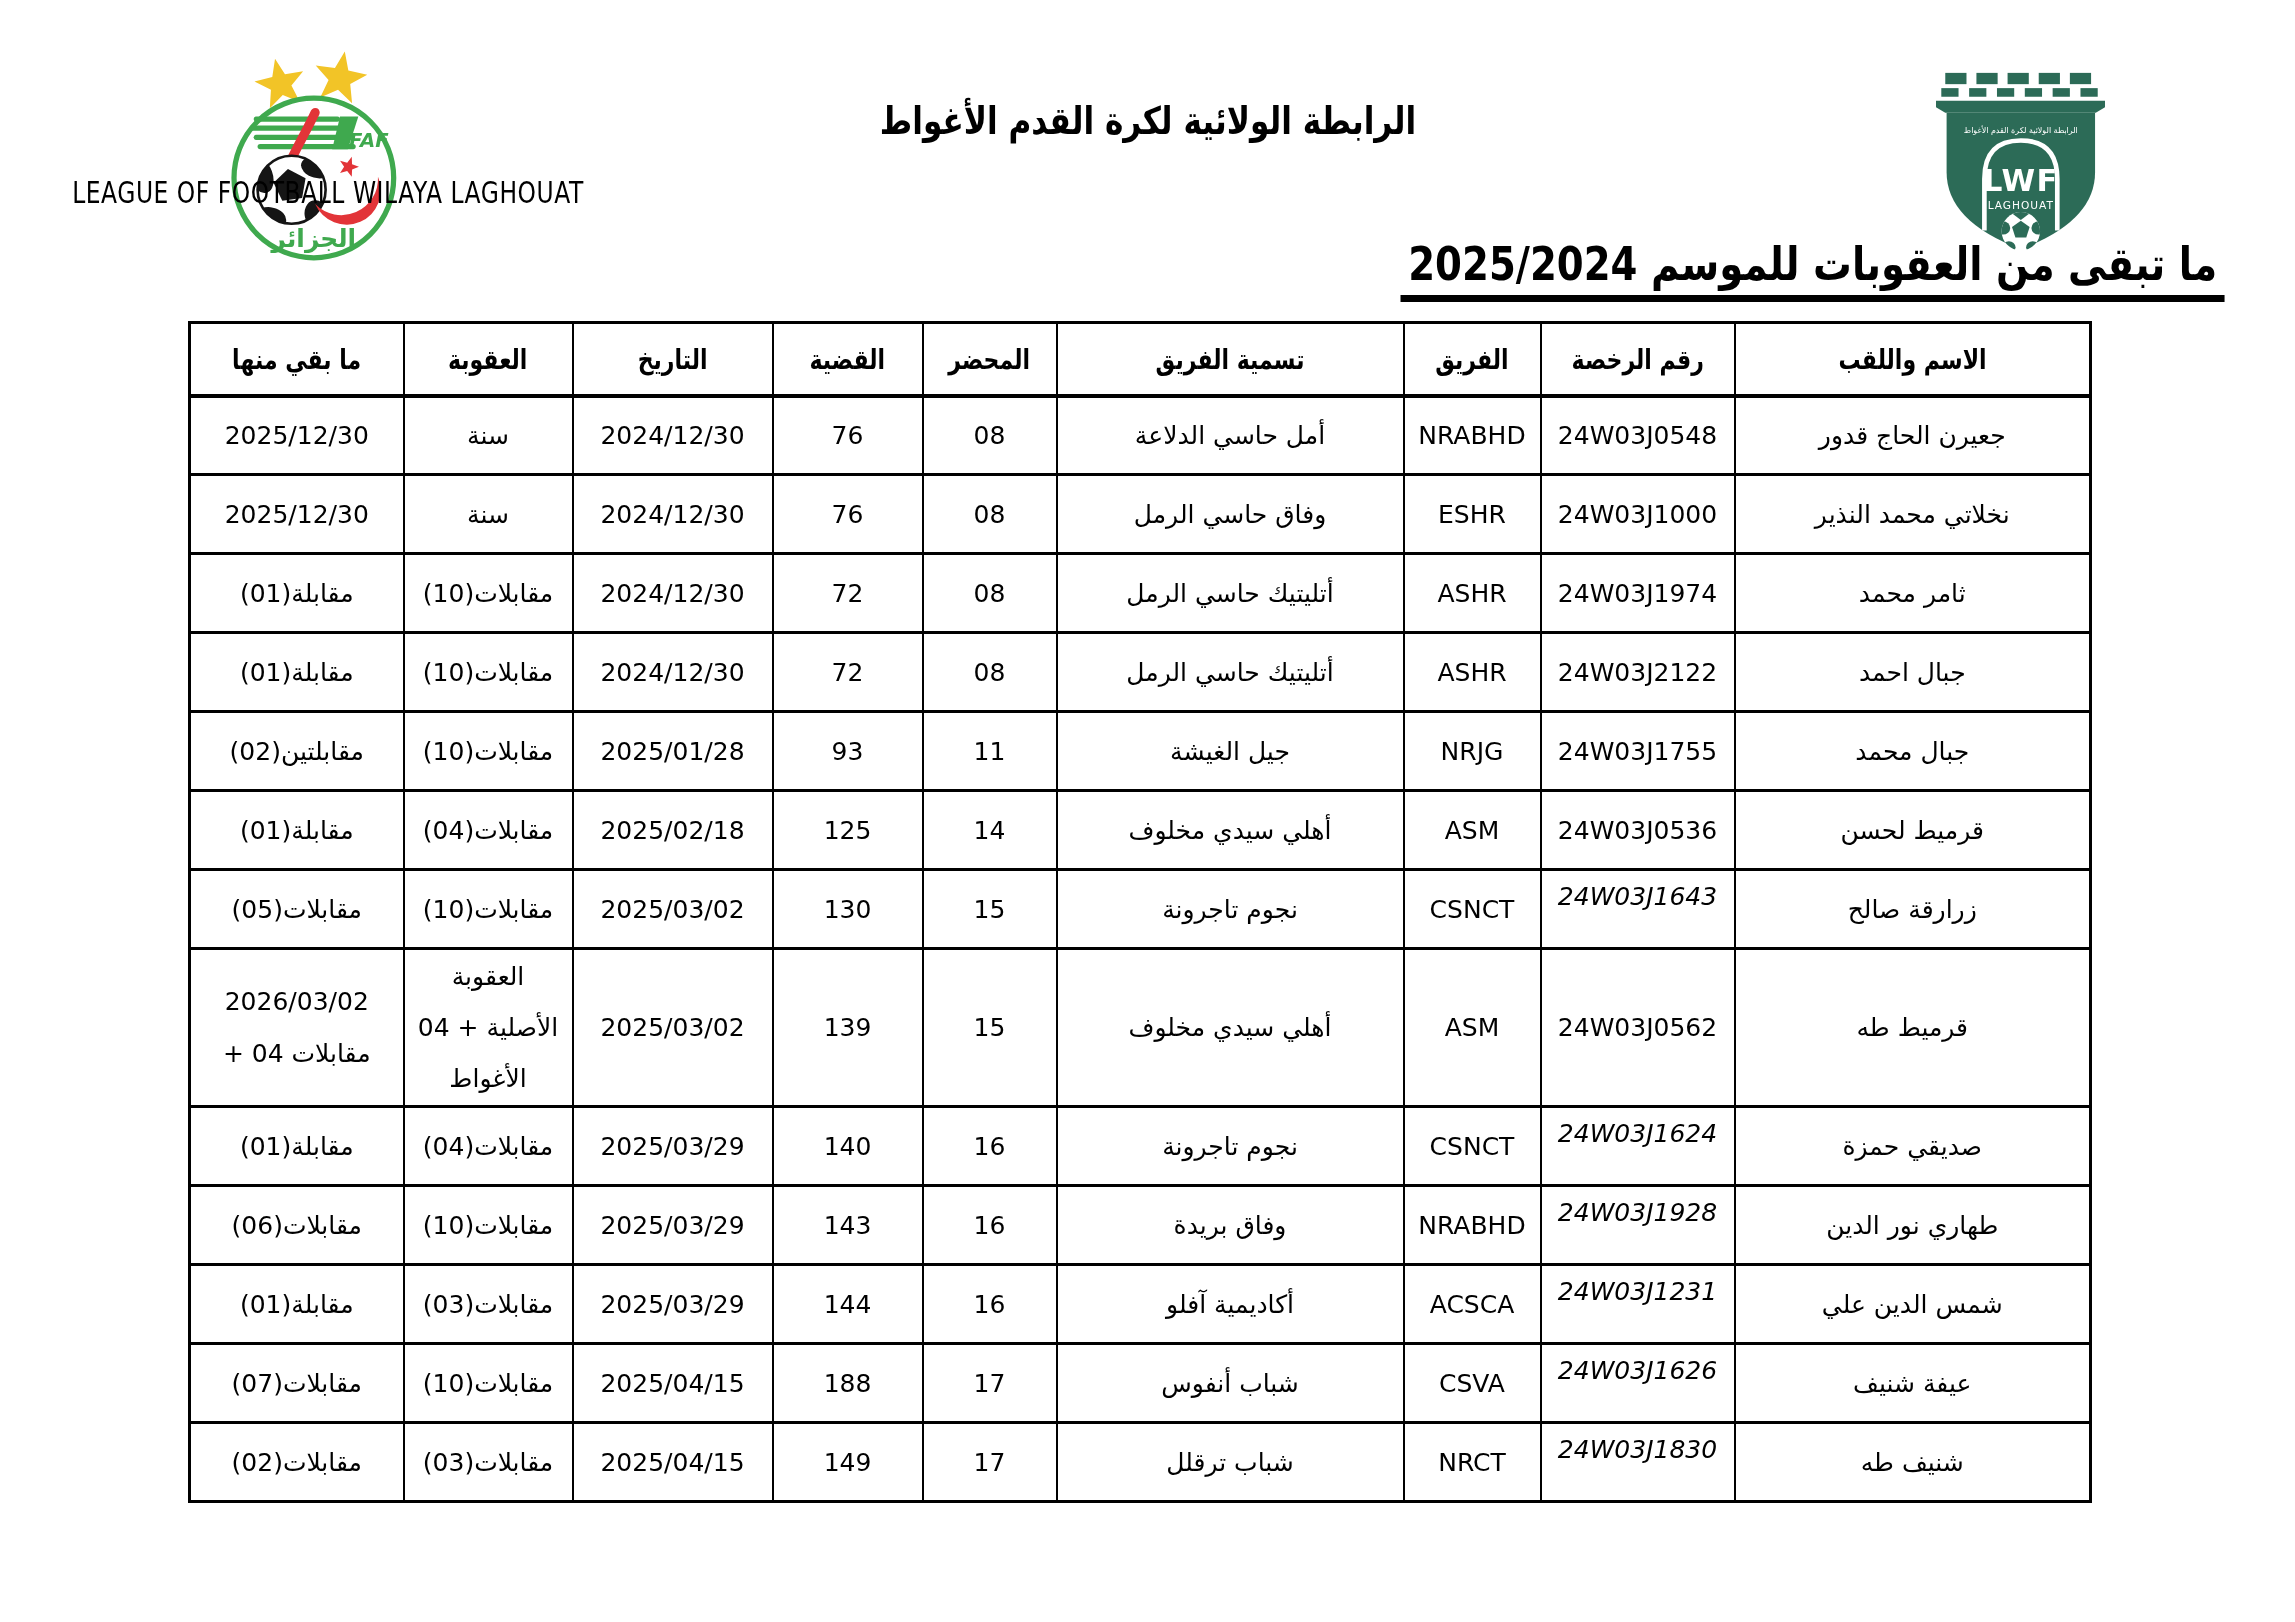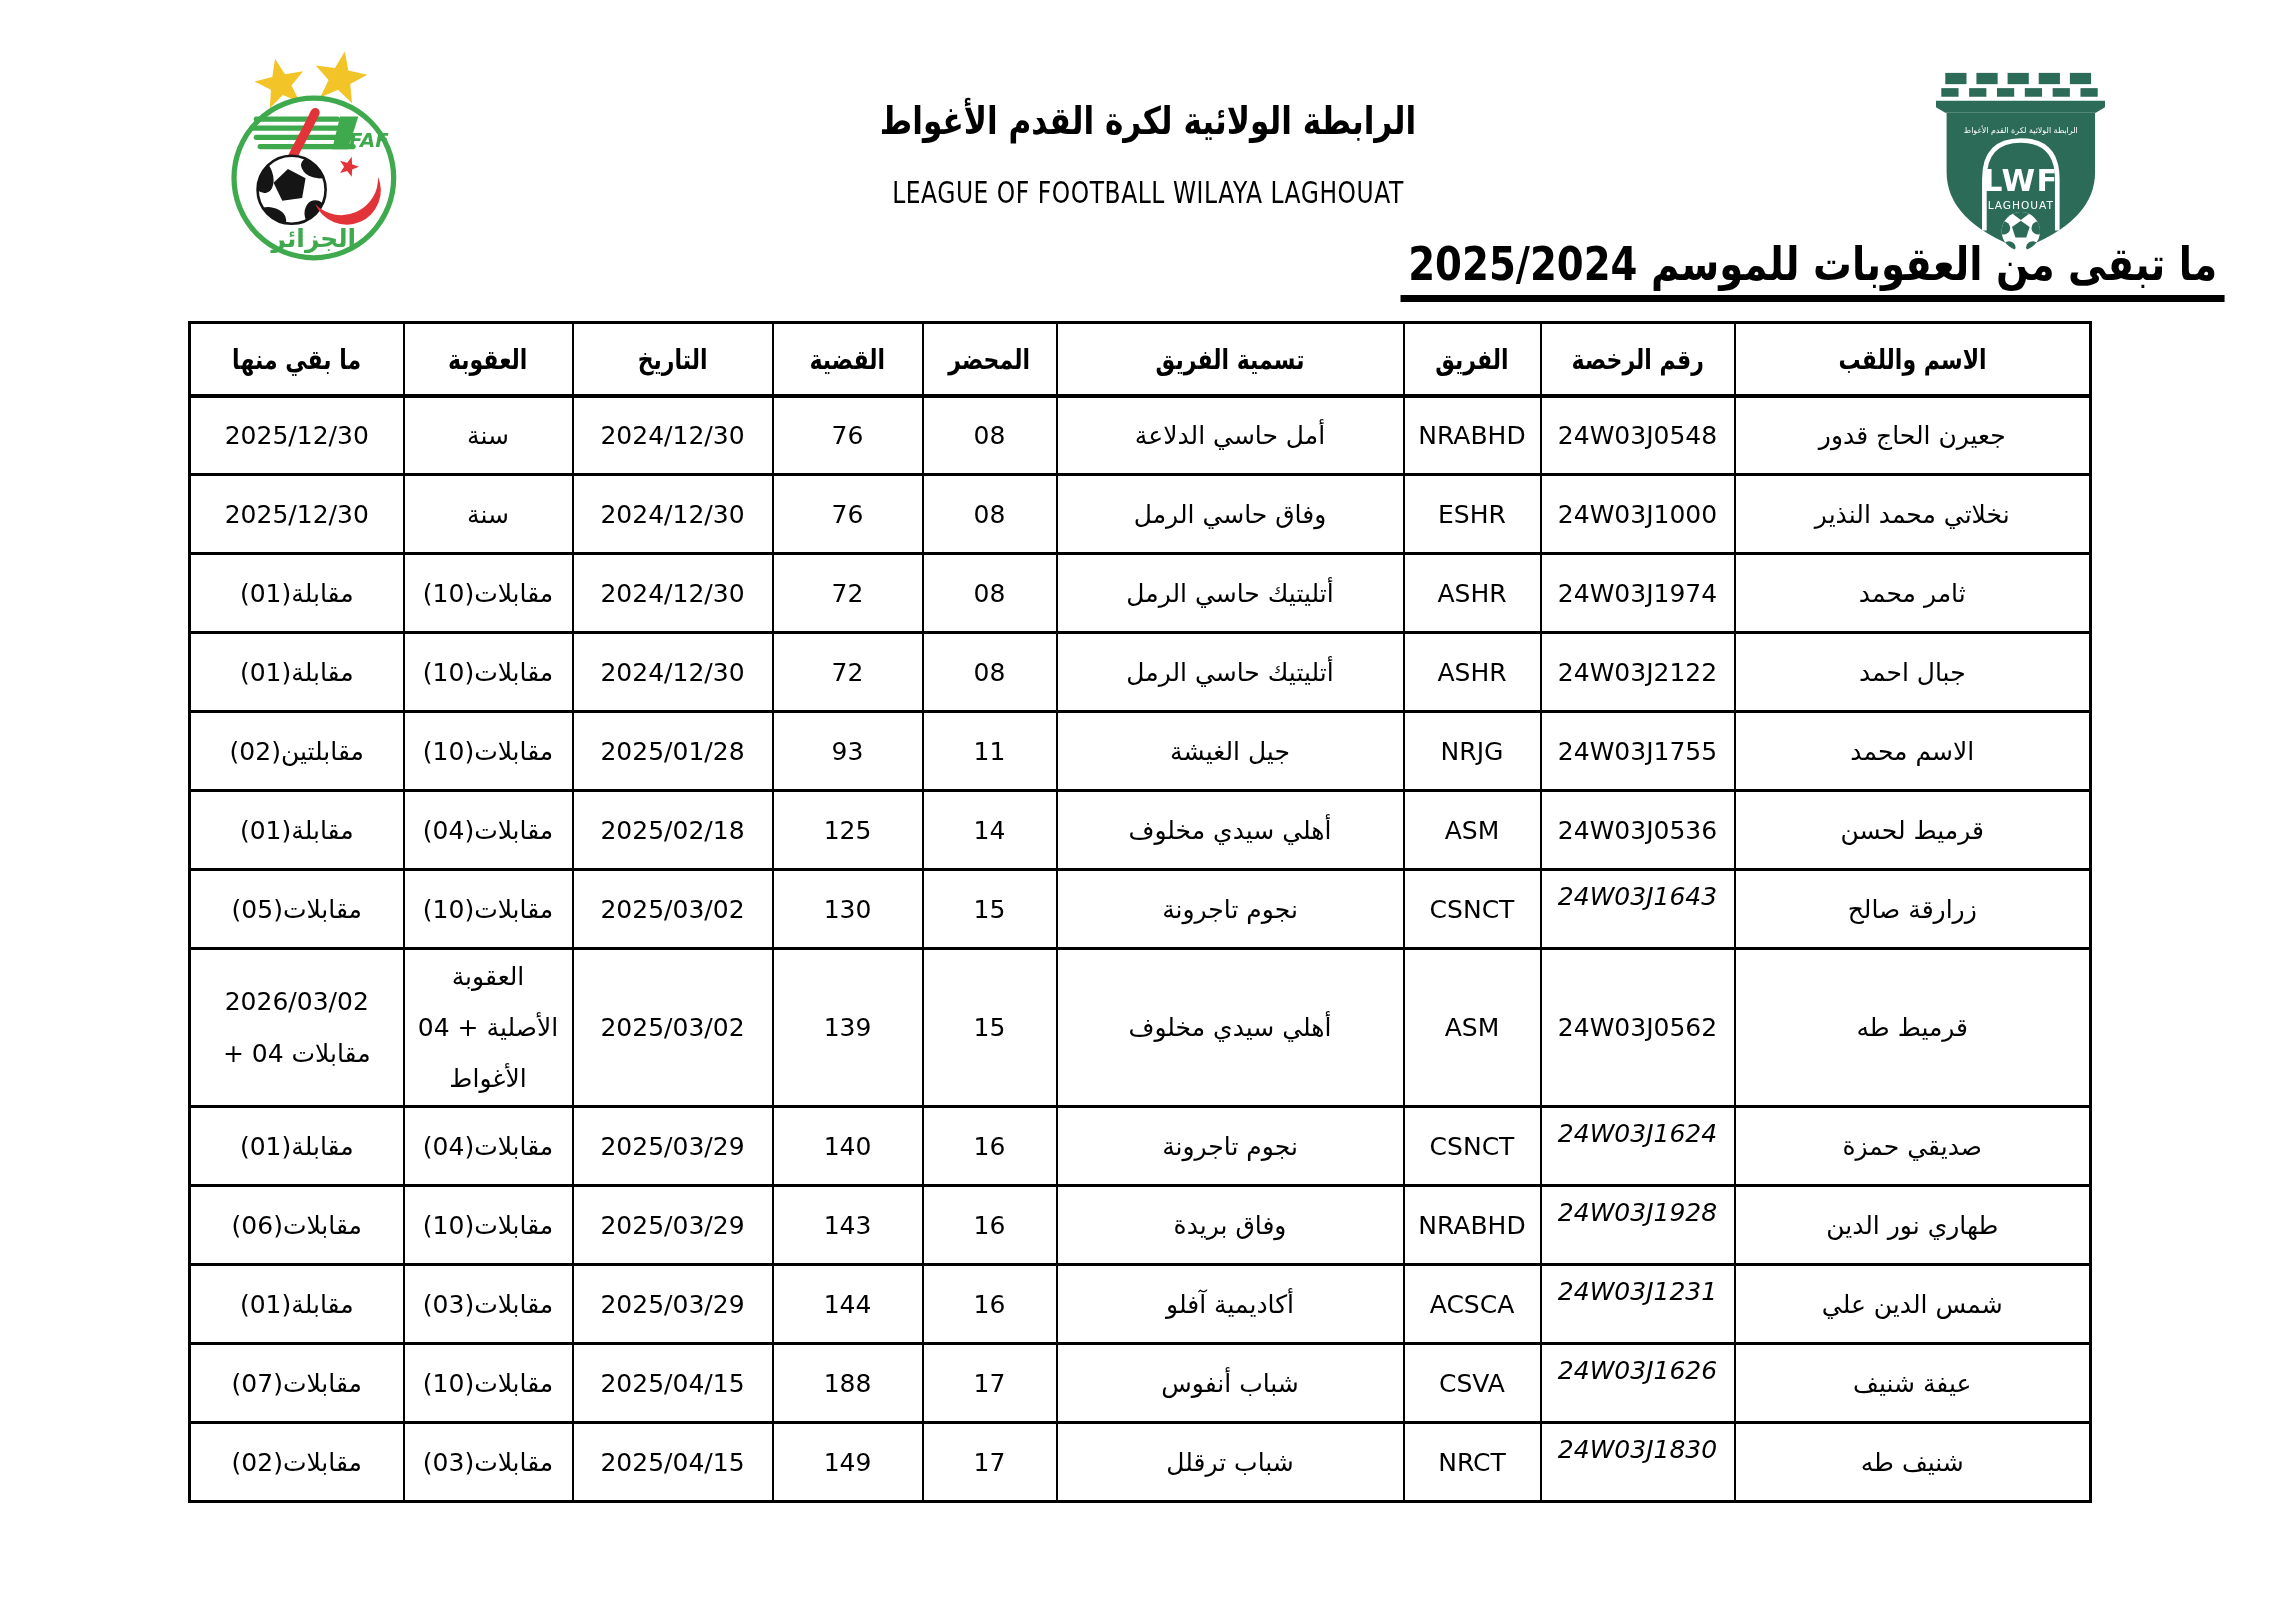--- a/index.html
+++ b/index.html
@@ -3,21 +3,21 @@
 <meta charset="utf-8">
 <style>
   html,body{margin:0;padding:0;}
   body{
     width:2295px;height:1622px;background:#ffffff;position:relative;
     font-family:"DejaVu Sans",sans-serif;color:#000;
   }
   
   .org-title-ar{position:absolute;top:99px;left:0;width:100%;text-align:center;
     font-size:38px;font-weight:bold;direction:rtl;}
-  .org-title-en{position:absolute;top:175px;left:0;width:100%;text-align:center;
+  .org-title-en{position:absolute;top:175px;left:0;width:100%;
     font-size:30px;font-weight:normal;}
   .condense{display:inline-block;transform:scaleX(0.82);transform-origin:center;white-space:nowrap;}
   .condense-en{display:inline-block;transform:scaleX(0.78);transform-origin:center;white-space:nowrap;letter-spacing:0.7px;}
   .doc-title-wrap{position:absolute;top:237px;left:8px;width:100%;text-align:right;direction:rtl;}
   .doc-title{display:inline-block;transform:scaleX(0.84);transform-origin:center;white-space:nowrap;
     font-size:46px;font-weight:bold;border-bottom:7.2px solid #000;padding:0 9.2px 3.9px 9.2px;}
   
   .faf-logo{position:absolute;left:217px;top:47px;width:195px;height:220px;}
   .lwf-logo{position:absolute;left:1936px;top:71px;width:169px;height:190px;}
   
@@ -182,21 +182,21 @@
         <td>24W03J2122</td>
         <td>ASHR</td>
         <td>أتليتيك حاسي الرمل</td>
         <td>08</td>
         <td>72</td>
         <td>2024/12/30</td>
         <td>مقابلات(10)</td>
         <td>مقابلة(01)</td>
       </tr>
       <tr class="row">
-        <td>الاسم محمد</td>
+        <td>جبال محمد</td>
         <td>24W03J1755</td>
         <td>NRJG</td>
         <td>جيل الغيشة</td>
         <td>11</td>
         <td>93</td>
         <td>2025/01/28</td>
         <td>مقابلات(10)</td>
         <td>مقابلتين(02)</td>
       </tr>
       <tr class="row">

